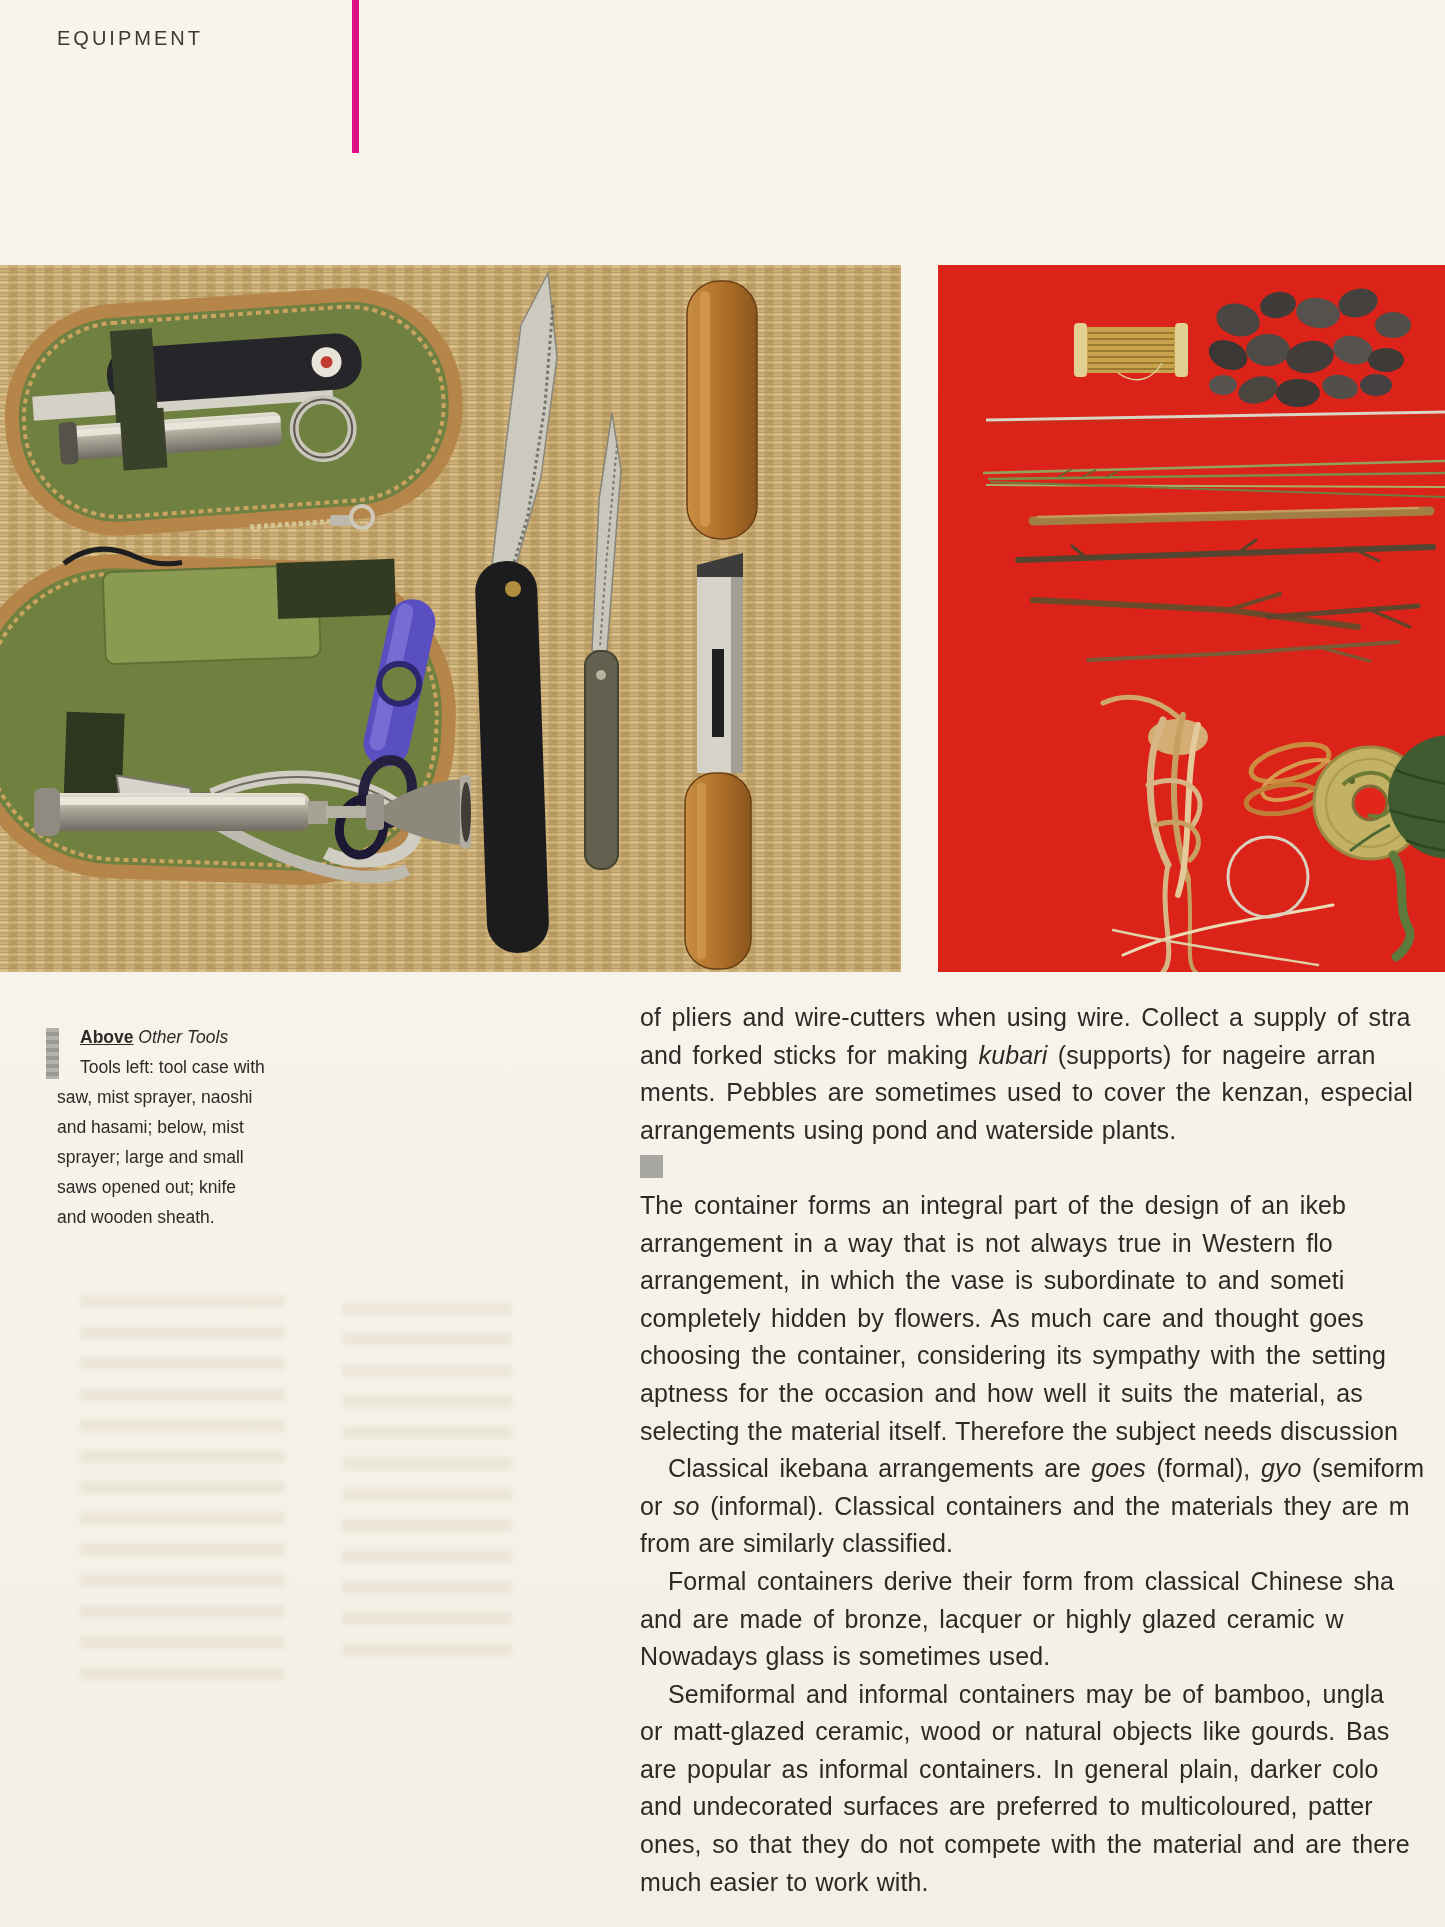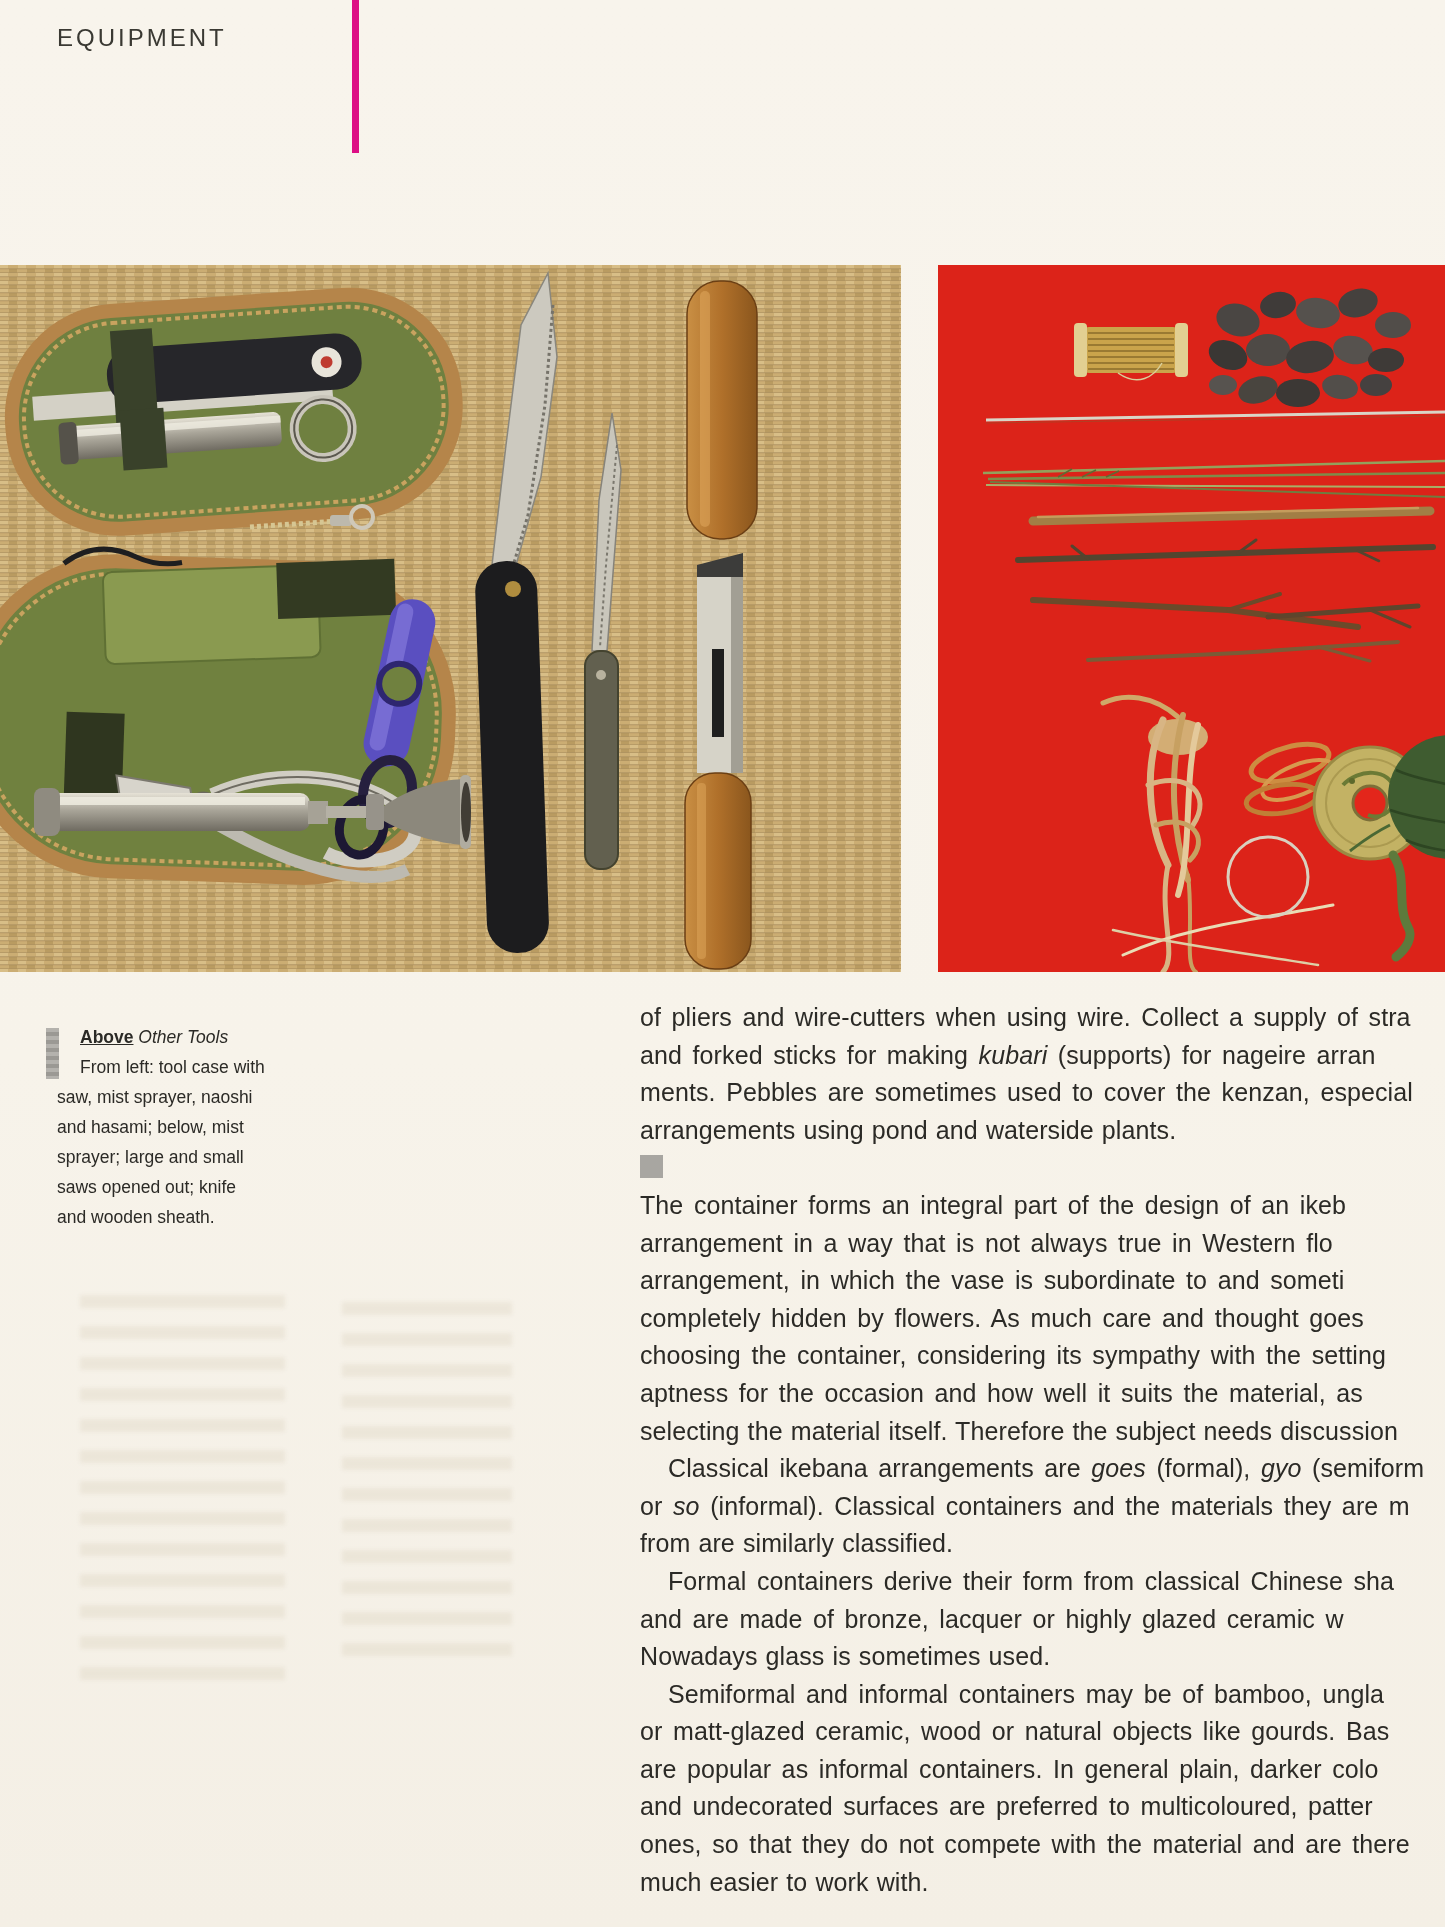--- a/index.html
+++ b/index.html
@@ -2,21 +2,21 @@
 <html><head>
 <meta charset="utf-8">
 <style>
   html,body{margin:0;padding:0;background:#d8d4c9;}
   .page{
     position:relative;width:1445px;height:1927px;overflow:hidden;
     background:linear-gradient(180deg,#f8f4ec 0%,#f7f3ea 55%,#f4efe5 100%);
     font-family:"Liberation Sans","DejaVu Sans",sans-serif;color:#2b2a26;
   }
   .header-label{
-    position:absolute;left:57px;top:26px;font-size:24px;line-height:24px;
+    position:absolute;left:57px;top:26px;font-size:20px;line-height:24px;
     letter-spacing:3px;color:#3a3933;text-align:right;
   }
   .accent-bar{position:absolute;left:352px;top:0;width:7px;height:153px;background:#dd0f85;}
   .photo{position:absolute;top:265px;height:707px;overflow:hidden;}
   .photo.left{left:0;width:901px;background:#c6a76e;}
   .photo.right{left:938px;width:507px;background:#e3261b;}
   .photo svg{display:block;width:100%;height:100%;}
   
   .caption{position:absolute;top:1022px;font-size:17.5px;line-height:30px;}
   .caption .mark{position:absolute;top:6px;width:13px;height:51px;
@@ -274,21 +274,21 @@
         <circle cx="512" cy="532" r="62" fill="#3f5c30"></circle>
         <path d="M458,505 C490,520 522,515 560,540 M452,545 C495,560 530,555 566,575 M468,575 C500,590 540,585 570,600" fill="none" stroke="#2d4522" stroke-width="2.5"></path>
         <path d="M452,560 C432,570 420,580 412,586" fill="none" stroke="#4a6834" stroke-width="3"></path>
       </g>
     </svg>
   </div>
 
   <div class="caption cap1">
     <span class="mark"></span>
   <div class="cap-line hang"><b>Above</b> <i>Other Tools</i></div>
-      <div class="cap-line hang">From left: tool case with</div>
+      <div class="cap-line hang">Tools left: tool case with</div>
       <div class="cap-line">saw, mist sprayer, naoshi</div>
       <div class="cap-line">and hasami; below, mist</div>
       <div class="cap-line">sprayer; large and small</div>
       <div class="cap-line">saws opened out; knife</div>
       <div class="cap-line">and wooden sheath.</div>
     </div>
 
   <div class="ghost g1"></div>
   <div class="ghost g2"></div>
 

